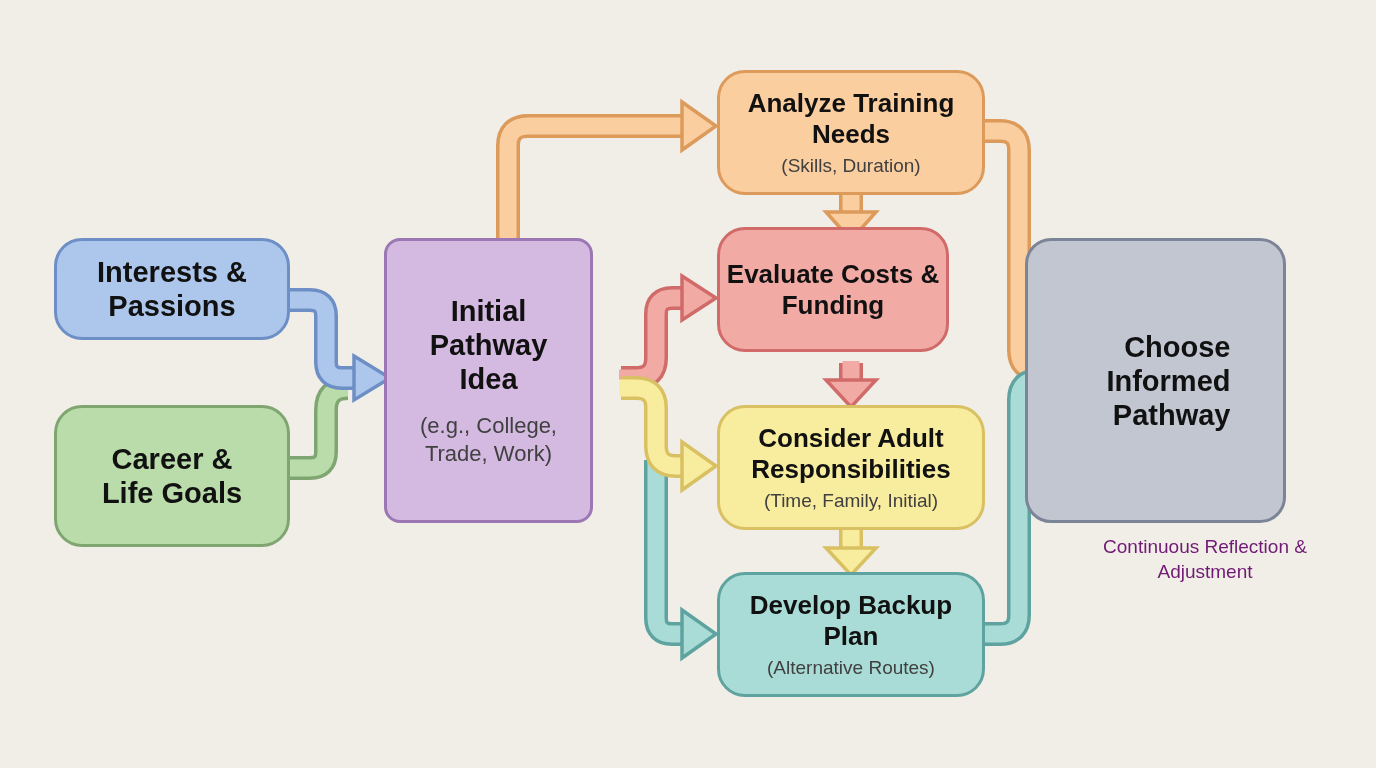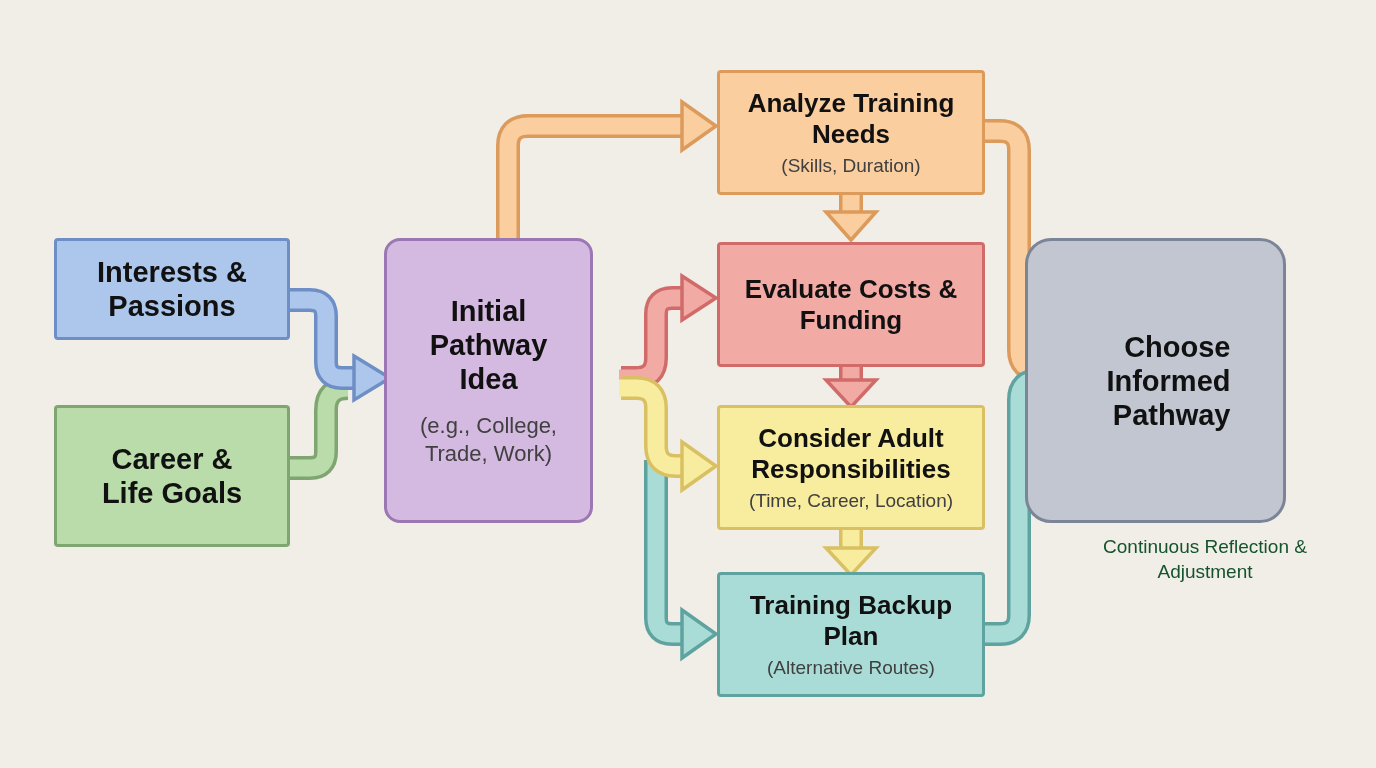--- a/index.html
+++ b/index.html
@@ -5,40 +5,40 @@
     html, body { margin: 0; padding: 0; }
     body {
       width: 1376px; height: 768px; overflow: hidden;
       background: #f1eee7;
       font-family: "Liberation Sans", "DejaVu Sans", sans-serif;
       position: relative;
     }
     #arrows { position: absolute; left: 0; top: 0; width: 1376px; height: 768px; }
     .box {
       position: absolute; box-sizing: border-box;
-      border: 3px solid; border-radius: 4px;
+      border: 3px solid; border-radius: 28px;
       display: flex; flex-direction: column; align-items: center; justify-content: center;
       text-align: center; color: #111;
     }
     .box .title { font-weight: bold; font-size: 29px; line-height: 34px; }
     .box .sub { font-size: 20px; line-height: 26px; margin-top: 2px; color: #404040; }
     .box.mid .title { font-size: 26px; line-height: 31px; }
     .box.mid .sub { font-size: 19px; line-height: 24px; margin-top: 4px; }
     #interests { left: 54px; top: 238px; width: 236px; height: 102px; background: #adc6ec; border-color: #6d8fc6; }
     #career { left: 54px; top: 405px; width: 236px; height: 142px; background: #b9dcaa; border-color: #7fa671; }
     #initial { left: 384px; top: 238px; width: 209px; height: 285px; background: #d4b9e0; border-color: #9b78b4; border-radius: 16px; }
     #initial .sub { font-size: 22px; line-height: 28px; margin-top: 16px; }
     #training { left: 717px; top: 70px; width: 268px; height: 125px; background: #fbcea0; border-color: #dc9a5b; }
-    #costs { left: 717px; top: 242px; width: 268px; height: 125px; background: #f2aaa5; border-color: #d06b6a; }
+    #costs { left: 717px; top: 227px; width: 232px; height: 125px; background: #f2aaa5; border-color: #d06b6a; }
     #adult { left: 717px; top: 405px; width: 268px; height: 125px; background: #f8ec9e; border-color: #d9c062; }
     #backup { left: 717px; top: 572px; width: 268px; height: 125px; background: #a9dcd6; border-color: #5fa3a0; }
     #choose { left: 1025px; top: 238px; width: 261px; height: 285px; background: #c1c6d1; border-color: #7c8598; border-radius: 26px; text-align: right; }
     #footnote {
       position: absolute; left: 1080px; top: 534px; width: 250px;
-      text-align: center; font-size: 19px; line-height: 25px; color: #14532d;
+      text-align: center; font-size: 19px; line-height: 25px; color: #701a75;
     }
   </style>
 </head>
 <body>
 
 <svg id="arrows" viewBox="0 0 1376 768" xmlns="http://www.w3.org/2000/svg">
   <g fill="none" stroke-linecap="butt" stroke-linejoin="round">
 
     <g>
       <path d="M290,468 H310 Q326,468 326,452 V410 Q326,388 348,388" stroke="#7fa671" stroke-width="24"></path>
@@ -121,25 +121,25 @@
   <div class="title" style="width:240px">Analyze Training Needs</div>
   <div class="sub">(Skills, Duration)</div>
 </div>
 
 <div class="box mid" id="costs">
   <div class="title" style="width:240px">Evaluate Costs &amp; Funding</div>
 </div>
 
 <div class="box mid" id="adult">
   <div class="title" style="width:240px">Consider Adult Responsibilities</div>
-  <div class="sub">(Time, Career, Location)</div>
+  <div class="sub">(Time, Family, Initial)</div>
 </div>
 
 <div class="box mid" id="backup">
-  <div class="title" style="width:240px">Training Backup Plan</div>
+  <div class="title" style="width:240px">Develop Backup Plan</div>
   <div class="sub">(Alternative Routes)</div>
 </div>
 
 <div class="box" id="choose">
   <div class="title" style="width:150px">Choose Informed Pathway</div>
 </div>
 
 <div id="footnote">Continuous Reflection &amp; Adjustment</div>
 
 </body></html>

